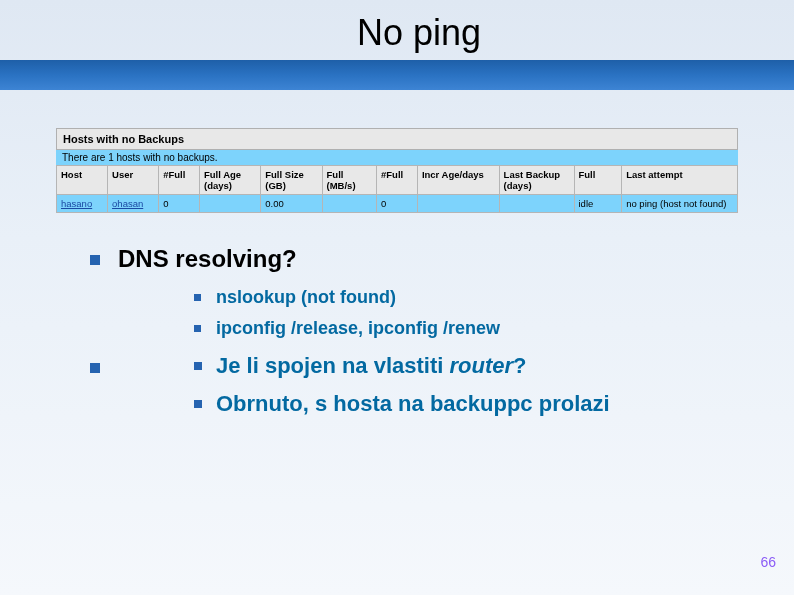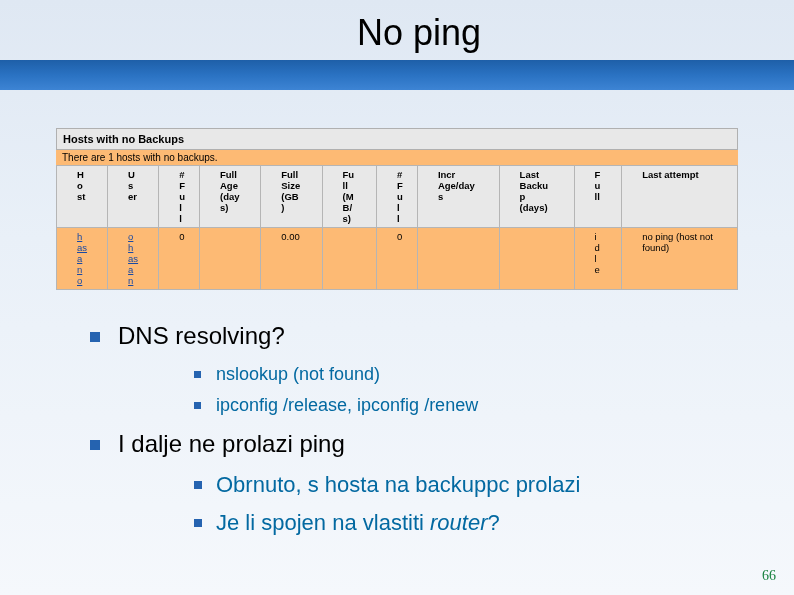--- a/index.html
+++ b/index.html
@@ -24,21 +24,21 @@
   .title-stripe {
     position: absolute;
     left: 0; right: 0;
     top: 60px;
     height: 30px;
     background: linear-gradient(180deg, #1e5fa8 0%, #2a72c2 50%, #3d84d4 100%);
     z-index: -1;
   }
   .table-wrap {
     margin: 30px 56px 0 56px;
-    background: #fdba74;
+    background: #7dd3fc;
     font-size: 10px;
     color: #000;
   }
   .tbl-banner {
     background: #e8e8e8;
     border: 1px solid #b0b0b0;
     padding: 4px 6px;
     font-weight: bold;
     font-size: 11px;
   }
@@ -46,33 +46,34 @@
     padding: 2px 6px;
     font-size: 10px;
   }
   .tbl {
     width: 100%;
     border-collapse: collapse;
     table-layout: fixed;
   }
   .tbl th, .tbl td {
     border: 1px solid #b5b5b5;
-    padding: 3px 20px;
+    padding: 3px 4px;
     font-size: 9.5px;
     vertical-align: top;
     word-wrap: break-word;
   }
   .tbl th {
     background: #e8e8e8;
     font-weight: bold;
     text-align: left;
   }
   .tbl td.link { color: #1a4aa3; text-decoration: underline; }
   .content {
     margin: 32px 70px 9px 90px;
+    font-weight: bold;
   }
   .lvl1 {
     list-style: none;
     padding: 0;
   }
   .lvl1 > li {
     position: relative;
     padding-left: 28px;
     font-size: 24px;
     color: #000;
@@ -112,25 +113,24 @@
     font-size: 22px;
     margin-bottom: 12px;
   }
   .lvl2b > li::before {
     top: 9px;
     width: 8px;
     height: 8px;
   }
   .pagenum {
     position: absolute;
-    bottom: 11px;
+    bottom: 25px;
     right: 18px;
     font-size: 14px;
-    color: #15803d;
-    font-family: Liberation Serif, serif;
+    color: #8b5cf6;
   }
   em.router { font-style: italic; }
 </style>
 </head>
 <body>
 
 <div class="title-region">
   <div class="title-stripe"></div>
   <div class="title-text">No ping</div>
 </div>
@@ -188,24 +188,23 @@
 <div class="content">
   <ul class="lvl1">
     <li>
       <span>DNS resolving?</span>
       <ul class="lvl2">
         <li>nslookup (not found)</li>
         <li>ipconfig /release, ipconfig /renew</li>
       </ul>
     </li>
     <li>
-      <span>I dalje ne prolazi ping</span>
       <ul class="lvl2 lvl2b">
-        <li>Obrnuto, s hosta na backuppc prolazi</li>
         <li>
           <span>Je li spojen na vlastiti </span><em class="router">router</em><span>?</span>
         </li>
+        <li>Obrnuto, s hosta na backuppc prolazi</li>
       </ul>
     </li>
   </ul>
 </div>
 
 <div class="pagenum">66</div>
 
 </body></html>

